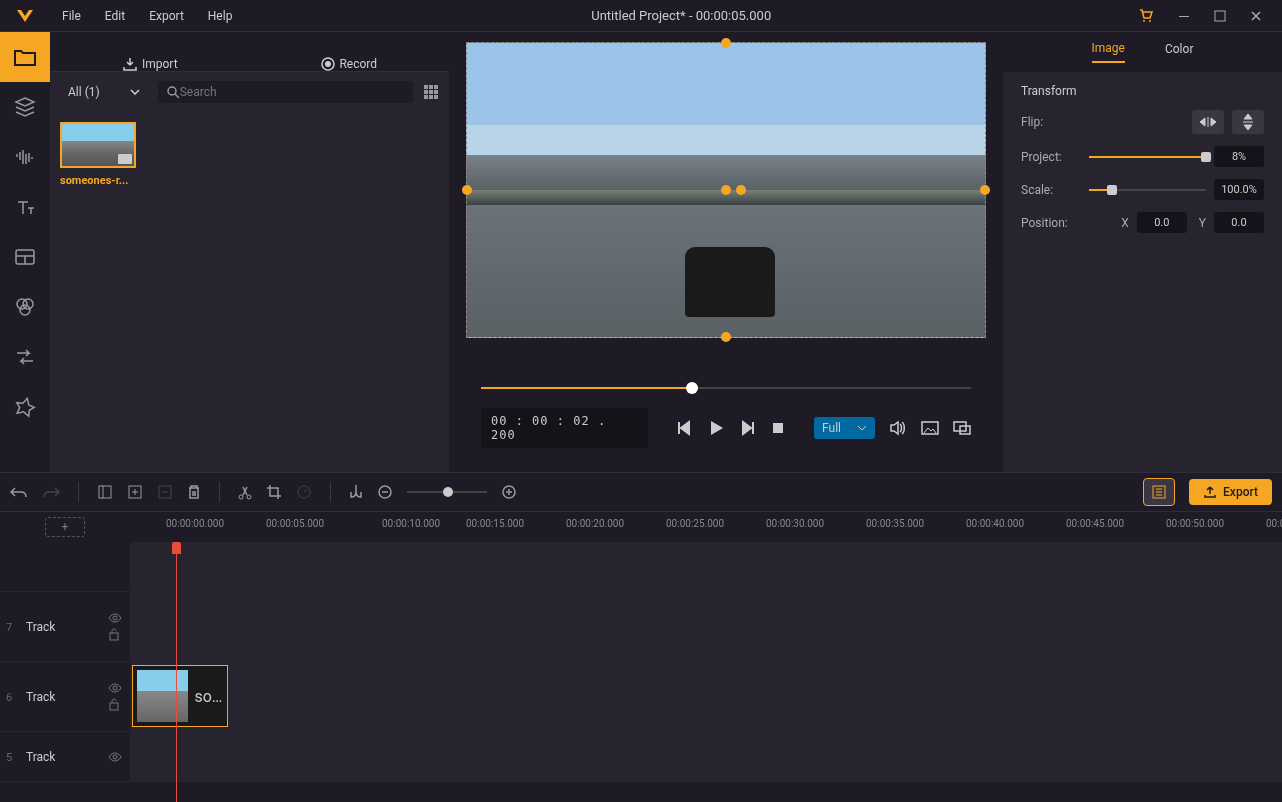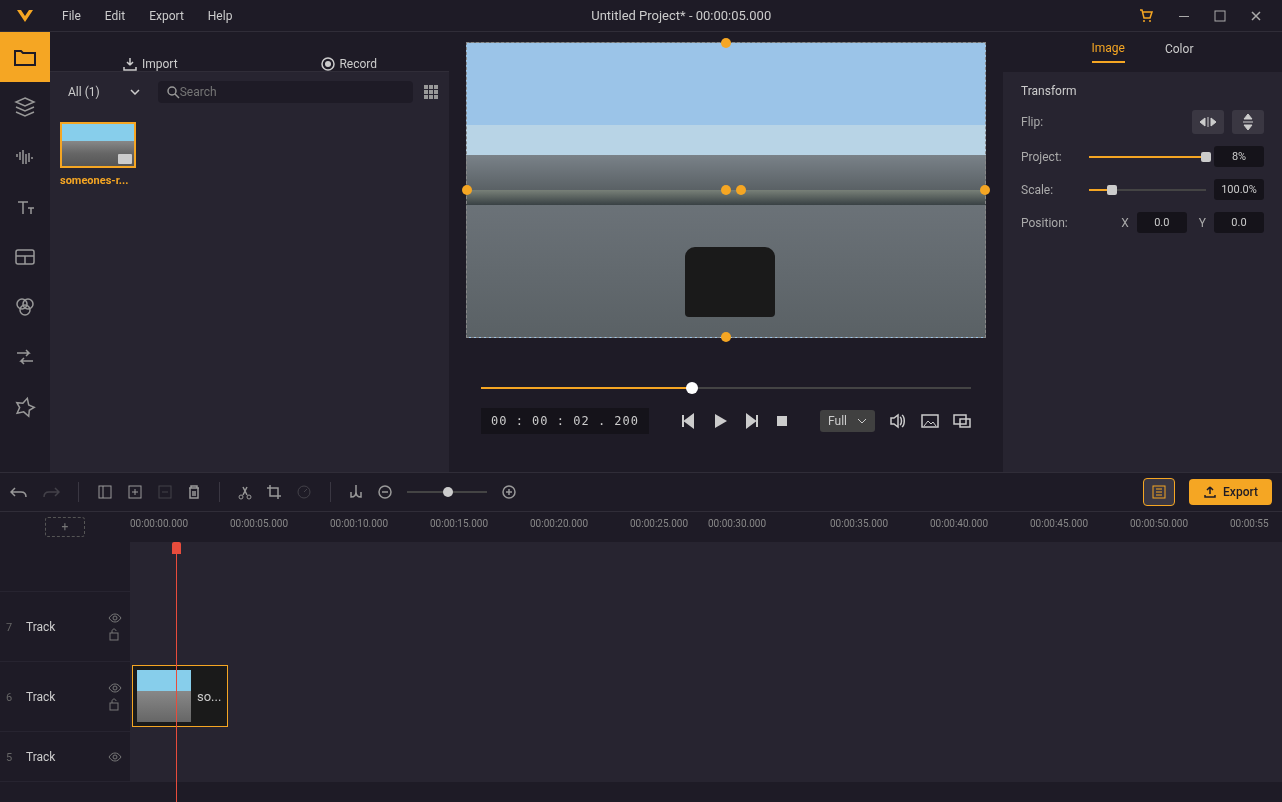--- a/index.html
+++ b/index.html
@@ -40,21 +40,21 @@
 .sel-handle.ctr2 { left: 50%; top: 50%; margin: -5px 0 0 10px; }
 .preview-timeline { width: 490px; margin-top: 40px; }
 .preview-slider { height: 20px; position: relative; }
 .preview-slider-track { position: absolute; top: 9px; left: 0; right: 0; height: 2px; background: #444; }
 .preview-slider-fill { position: absolute; top: 9px; left: 0; width: 43%; height: 2px; background: #f5a623; }
 .preview-slider-thumb { position: absolute; top: 4px; left: 43%; width: 12px; height: 12px; border-radius: 50%; background: #fff; margin-left: -6px; }
 .preview-controls { display: flex; align-items: center; gap: 14px; margin-top: 10px; width: 490px; }
 .timecode { background: #15131a; padding: 6px 10px; color: #ccc; font-family: monospace; font-size: 12px; letter-spacing: 1px; }
 .ctrl-spacer { flex: 1; }
 .ctrl-btn { color: #ccc; cursor: pointer; display: flex; align-items: center; }
-.full-select { background: #404040; padding: 4px 8px; color: #ccc; display: flex; align-items: center; gap: 10px; border-radius: 3px; cursor: pointer; }
+.full-select { background: #0369a1; padding: 4px 8px; color: #ccc; display: flex; align-items: center; gap: 16px; border-radius: 3px; cursor: pointer; }
 .props-panel { width: 280px; background: #272430; border-left: 1px solid #1e1b26; }
 .props-tabs { height: 40px; display: flex; background: #1e1b26; justify-content: center; gap: 40px; align-items: center; }
 .props-tab { cursor: pointer; color: #ccc; padding-bottom: 6px; }
 .props-tab.active { color: #f5a623; border-bottom: 2px solid #f5a623; }
 .props-section { padding: 12px 18px; }
 .props-section-title { color: #ccc; margin-bottom: 12px; }
 .prop-row { display: flex; align-items: center; margin-bottom: 12px; gap: 8px; }
 .prop-label { width: 60px; color: #aaa; font-size: 12px; }
 .flip-btn { width: 32px; height: 24px; background: #3a3742; border-radius: 3px; display: flex; align-items: center; justify-content: center; cursor: pointer; }
 .prop-slider { flex: 1; height: 2px; background: #444; position: relative; }
@@ -67,35 +67,35 @@
 .tb-icon { color: #999; cursor: pointer; display: flex; }
 .tb-icon.disabled { opacity: 0.3; cursor: default; }
 .zoom-slider { width: 80px; height: 2px; background: #444; position: relative; }
 .zoom-thumb { position: absolute; top: -4px; left: 45%; width: 10px; height: 10px; border-radius: 50%; background: #ccc; }
 .tb-spacer { flex: 1; }
 .export-icon-btn { width: 32px; height: 28px; background: #3a3742; border: 1px solid #f5a623; border-radius: 4px; display: flex; align-items: center; justify-content: center; color: #f5a623; cursor: pointer; }
 .export-btn { background: #f5a623; color: #1e1b26; font-weight: 500; padding: 6px 14px; border-radius: 4px; display: flex; align-items: center; gap: 6px; cursor: pointer; }
 .timeline-ruler { height: 30px; background: #1e1b26; display: flex; position: relative; }
 .ruler-head { width: 130px; display: flex; align-items: center; justify-content: center; }
 .add-track-btn { width: 40px; height: 20px; border: 1px dashed #555; border-radius: 3px; display: flex; align-items: center; justify-content: center; color: #777; cursor: pointer; }
-.ruler-body { flex: 1; position: relative; overflow: hidden; }
+.ruler-body { flex: 1; position: relative; overflow: hidden; margin-left: 36px; }
 .ruler-tick { position: absolute; top: 6px; color: #888; font-size: 10px; }
 .playhead { position: absolute; top: 0; left: 176px; width: 1px; height: 290px; background: #e74c3c; z-index: 5; }
 .playhead::before { content: ""; position: absolute; top: 0; left: -4px; width: 9px; height: 12px; background: #e74c3c; border-radius: 2px 2px 0 0; }
 .tracks { position: relative; height: 260px; overflow: hidden; background: #1e1b26; }
 .track-row { display: flex; height: 70px; border-bottom: 1px solid #272430; }
 .track-row.spacer { height: 50px; background: #272430; }
 .track-head { width: 130px; background: #1e1b26; display: flex; align-items: center; padding: 0 10px; gap: 8px; position: relative; }
 .track-num { position: absolute; left: 6px; top: 50%; transform: translateY(-50%); color: #666; font-size: 11px; }
 .track-name { margin-left: 16px; color: #ccc; font-size: 12px; }
 .track-icons { position: absolute; right: 8px; display: flex; flex-direction: column; gap: 4px; }
 .track-body { flex: 1; background: #272430; position: relative; }
 .clip { position: absolute; top: 3px; left: 2px; width: 96px; height: 62px; border: 1px solid #f5a623; background: #1a1a1a; display: flex; align-items: center; padding: 4px; gap: 6px; cursor: pointer; }
 .clip-thumb { width: 54px; height: 52px; background: linear-gradient(to bottom, #87ceeb 0%, #87ceeb 40%, #888 40%, #666 100%); }
-.clip-label { color: #ccc; font-size: 13px; white-space: nowrap; overflow: hidden; text-overflow: ellipsis; }
+.clip-label { color: #ccc; font-size: 16px; white-space: nowrap; overflow: hidden; text-overflow: ellipsis; }
 svg { display: block; }
 </style>
 </head>
 <body>
 
 <div class="titlebar">
   <div class="app-logo">
     <svg width="20" height="20" viewBox="0 0 20 20">
         <path d="M2 4 L10 16 L18 4 L14 4 L10 10 L6 4 Z" fill="#f5a623"></path>
       </svg>
@@ -438,25 +438,25 @@
   </div>
 </div>
 
 <div class="timeline-ruler">
   <div class="ruler-head">
     <div class="add-track-btn">+</div>
   </div>
   <div class="ruler-body">
     <div class="ruler-tick" style="left:0px">00:00:00.000</div>
     <div class="ruler-tick" style="left:100px">00:00:05.000</div>
-    <div class="ruler-tick" style="left:200px">00:00:10.000</div>
+    <div class="ruler-tick" style="left:216px">00:00:10.000</div>
     <div class="ruler-tick" style="left:300px">00:00:15.000</div>
     <div class="ruler-tick" style="left:400px">00:00:20.000</div>
     <div class="ruler-tick" style="left:500px">00:00:25.000</div>
-    <div class="ruler-tick" style="left:578px">00:00:30.000</div>
+    <div class="ruler-tick" style="left:600px">00:00:30.000</div>
     <div class="ruler-tick" style="left:700px">00:00:35.000</div>
     <div class="ruler-tick" style="left:800px">00:00:40.000</div>
     <div class="ruler-tick" style="left:900px">00:00:45.000</div>
     <div class="ruler-tick" style="left:1000px">00:00:50.000</div>
     <div class="ruler-tick" style="left:1100px">00:00:55</div>
   </div>
 </div>
 
 <div class="tracks">
   <div class="playhead"></div>

